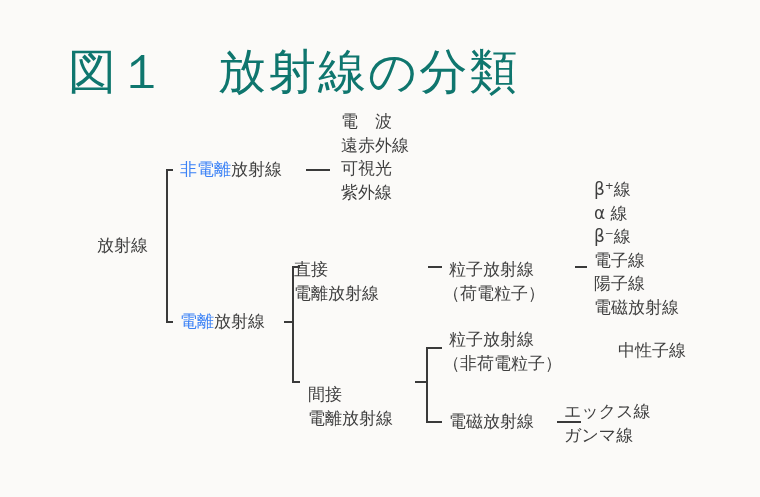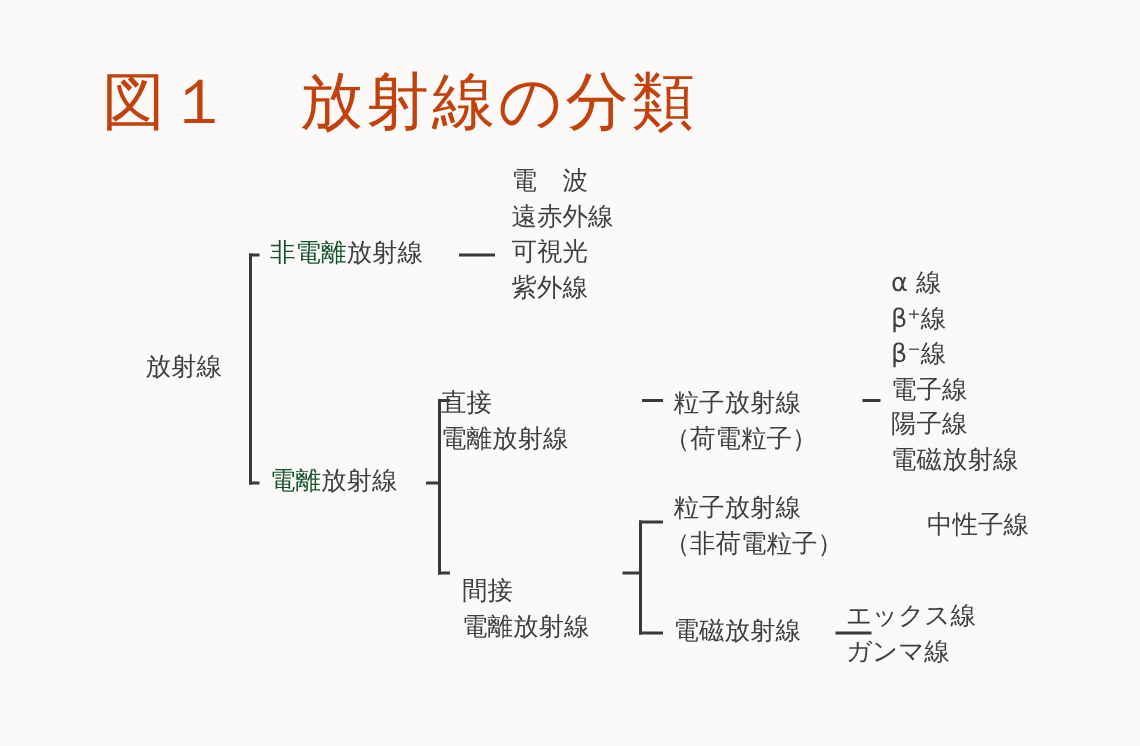--- a/index.html
+++ b/index.html
@@ -1,23 +1,23 @@
 <!DOCTYPE html>
 <html><head>
 <meta charset="utf-8">
 <style>
   html, body { margin:0; padding:0; }
   body {
     width:760px; height:497px; background:#fbfaf8; position:relative; overflow:hidden;
     font-family: "DejaVu Sans", sans-serif; color:#3a3a3a;
   }
   .abs { position:absolute; white-space:nowrap; }
-  .title { font-family: "DejaVu Serif", serif; font-size:42px; color:#c2410c; letter-spacing:2px; }
+  .title { font-family: "DejaVu Serif", serif; font-size:48px; color:#0f766e; letter-spacing:2px; }
   .t { font-size:17px; line-height:23.5px; color:#3f3f3f; }
-  .red { color:#14532d; }
+  .red { color:#3b82f6; }
   .ln { position:absolute; background:#3a3a3a; }
   .stack span { display:block; }
 </style>
 </head>
 <body>
 
 <div class="abs title" style="left:68px;top:40px;">図１　放射線の分類</div>
 
 <div class="abs t" style="left:97px;top:234px;">放射線</div>
 <div class="ln" style="left:166px;top:169px;width:2px;height:154px;"></div>
@@ -47,22 +47,22 @@
   <span>直接</span>
   <span>電離放射線</span>
 </div>
 <div class="ln" style="left:428px;top:266px;width:14px;height:2px;"></div>
 <div class="abs t stack" style="left:449px;top:258px;">
   <span>粒子放射線</span>
   <span style="margin-left:-6px;text-align:center;">（荷電粒子）</span>
 </div>
 <div class="ln" style="left:575px;top:266px;width:12px;height:2px;"></div>
 <div class="abs t stack" style="left:594px;top:178px;">
+  <span>β⁺線</span>
   <span>α 線</span>
-  <span>β⁺線</span>
   <span>β⁻線</span>
   <span>電子線</span>
   <span>陽子線</span>
   <span>電磁放射線</span>
 </div>
 
 <div class="abs t stack" style="left:308px;top:383px;">
   <span>間接</span>
   <span>電離放射線</span>
 </div>

